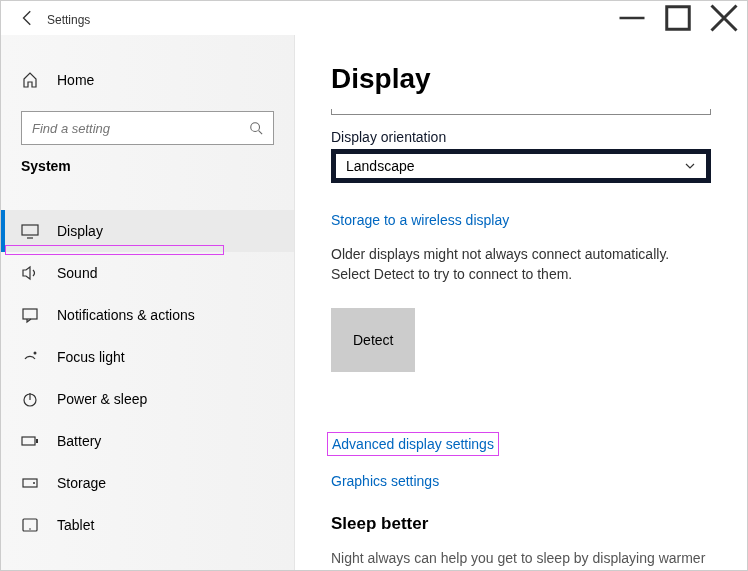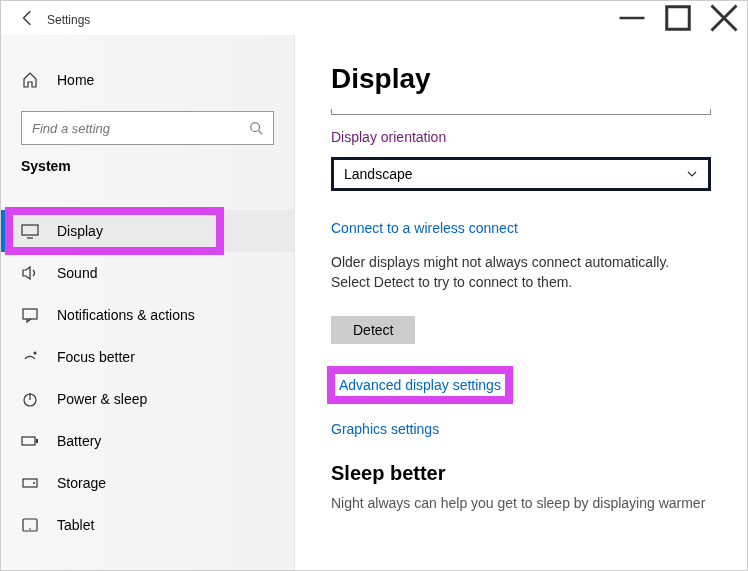--- a/index.html
+++ b/index.html
@@ -13,34 +13,34 @@
     .sidebar { width: 294px; background: linear-gradient(to right, #f7f7f7, #f2f2f2); border-right: 1px solid #e5e5e5; padding-top: 28px; display: flex; flex-direction: column; }
     .home-row { display: flex; align-items: center; gap: 18px; padding: 8px 20px; font-size: 14px; color: #000; margin-bottom: 14px; }
     .search-box { margin: 0 20px 13px 20px; height: 34px; border: 1px solid #999; background: #fff; display: flex; align-items: center; padding: 0 10px; justify-content: space-between; }
     .search-box input { border: none; outline: none; font-size: 13px; flex: 1; background: transparent; color: #333; font-style: italic; }
     .category-label { font-weight: 600; font-size: 14px; padding: 0 20px; margin-bottom: 36px; color: #000; }
     .nav-list { display: flex; flex-direction: column; }
     .nav-item { display: flex; align-items: center; gap: 18px; padding: 12px 20px; font-size: 14px; color: #000; position: relative; }
     .nav-item.active { background: #eaeaea; }
     .nav-item.active::before { content: ""; position: absolute; left: 0; top: 0; bottom: 0; width: 4px; background: #0078d4; }
     .nav-icon { width: 18px; height: 18px; display: flex; align-items: center; justify-content: center; color: #444; flex-shrink: 0; }
-    .highlight-red { border: 8px solid #d946ef; }
+    .highlight-red { border: 1px solid #d946ef; margin-top: 38px; }
     .nav-highlight { position: absolute; pointer-events: none; }
     .main { flex: 1; padding: 28px 36px 0 36px; overflow: hidden; }
     .page-title { font-size: 28px; font-weight: 600; color: #000; margin-bottom: 14px; }
     .bracket { border-left: 1px solid #888; border-right: 1px solid #888; border-bottom: 1px solid #888; height: 6px; margin-bottom: 14px; }
-    .field-label { font-size: 14px; color: #701a75; margin-bottom: 12px; }
-    .dropdown { height: 34px; border: 3px solid #0f172a; display: flex; align-items: center; justify-content: space-between; padding: 0 10px; font-size: 14px; margin-bottom: 28px; width: 100%; }
+    .field-label { font-size: 14px; color: #0f172a; margin-bottom: 4px; }
+    .dropdown { height: 34px; border: 5px solid #0f172a; display: flex; align-items: center; justify-content: space-between; padding: 0 10px; font-size: 14px; margin-bottom: 28px; width: 100%; }
     .section-title { font-size: 20px; font-weight: 600; margin-bottom: 14px; color: #000; }
     .link { color: #0067c0; font-size: 14px; display: inline-block; }
     .link-row { margin-bottom: 16px; }
     .help-text { font-size: 14px; color: #333; margin-bottom: 24px; line-height: 1.4; }
-    .detect-btn { background: #ccc; border: none; padding: 6px 22px; font-size: 14px; color: #000; margin-bottom: 22px; display: inline-block; }
+    .detect-btn { background: #ccc; border: none; padding: 24px 22px; font-size: 14px; color: #000; margin-bottom: 22px; display: inline-block; }
     .adv-link-wrap { display: inline-block; padding: 2px 4px; margin-bottom: 12px; margin-left: -4px; }
-    .sleep-title { font-size: 20px; font-weight: 600; margin-bottom: 10px; color: #000; margin-top: 24px; }
+    .sleep-title { font-size: 17px; font-weight: 600; margin-bottom: 16px; color: #000; margin-top: 24px; }
     .sleep-text { font-size: 14px; color: #555; }
     svg { width: 100%; height: 100%; }
   </style>
 </head>
 <body>
 
 <div class="titlebar">
   <div class="titlebar-left">
     <span class="nav-icon">
       <svg viewBox="0 0 16 16">
@@ -123,21 +123,21 @@
         <span>Notifications &amp; actions</span>
       </div>
 
       <div class="nav-item">
         <span class="nav-icon">
           <svg viewBox="0 0 18 18">
               <path d="M4 11 A6 6 0 0 1 14 11" stroke="#333" stroke-width="1.2" fill="none"></path>
               <circle cx="14" cy="5" r="1.5" fill="#333"></circle>
             </svg>
         </span>
-        <span>Focus better</span>
+        <span>Focus light</span>
       </div>
 
       <div class="nav-item">
         <span class="nav-icon">
           <svg viewBox="0 0 18 18">
               <circle cx="9" cy="10" r="6" stroke="#333" stroke-width="1.2" fill="none"></circle>
               <path d="M9 3 V10" stroke="#333" stroke-width="1.2"></path>
             </svg>
         </span>
         <span>Power &amp; sleep</span>
@@ -182,21 +182,21 @@
     <div class="dropdown">
       <span>Landscape</span>
       <span class="nav-icon" style="width:12px;height:12px">
         <svg viewBox="0 0 12 12">
             <path d="M2 4 L6 8 L10 4" stroke="#333" stroke-width="1.2" fill="none"></path>
           </svg>
       </span>
     </div>
 
     <div class="link-row">
-      <a class="link">Connect to a wireless connect</a>
+      <a class="link">Storage to a wireless display</a>
     </div>
     <div class="help-text">Older displays might not always connect automatically. Select Detect to try to connect to them.</div>
     <button class="detect-btn">Detect</button>
 
     <div>
       <span class="adv-link-wrap highlight-red">
         <a class="link">Advanced display settings</a>
       </span>
     </div>
     <div class="link-row" style="margin-top:4px;">

